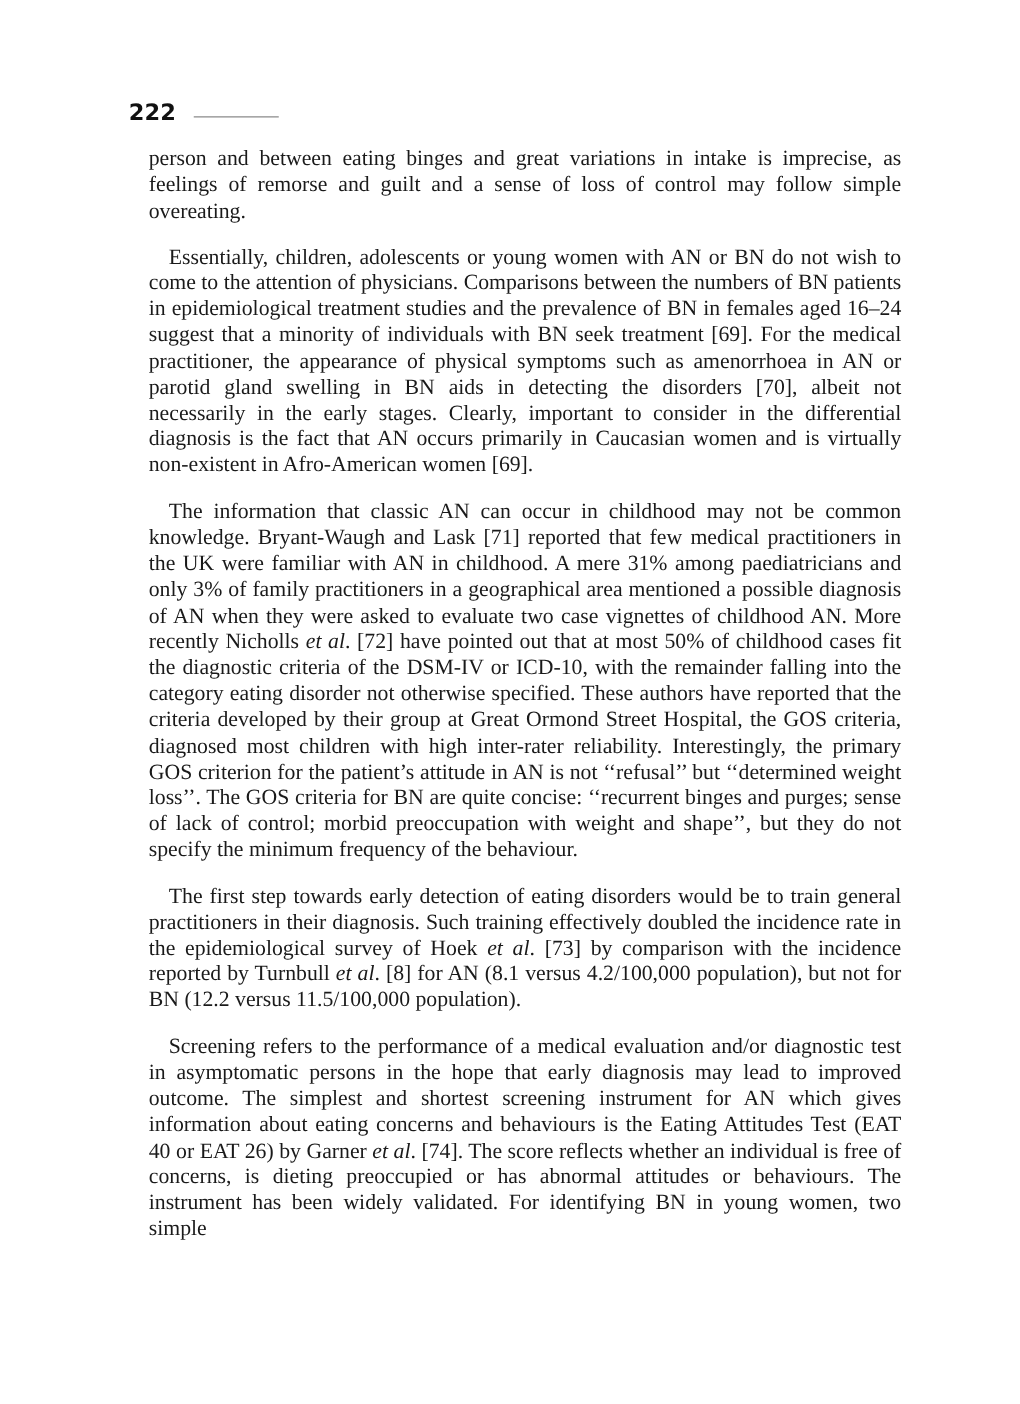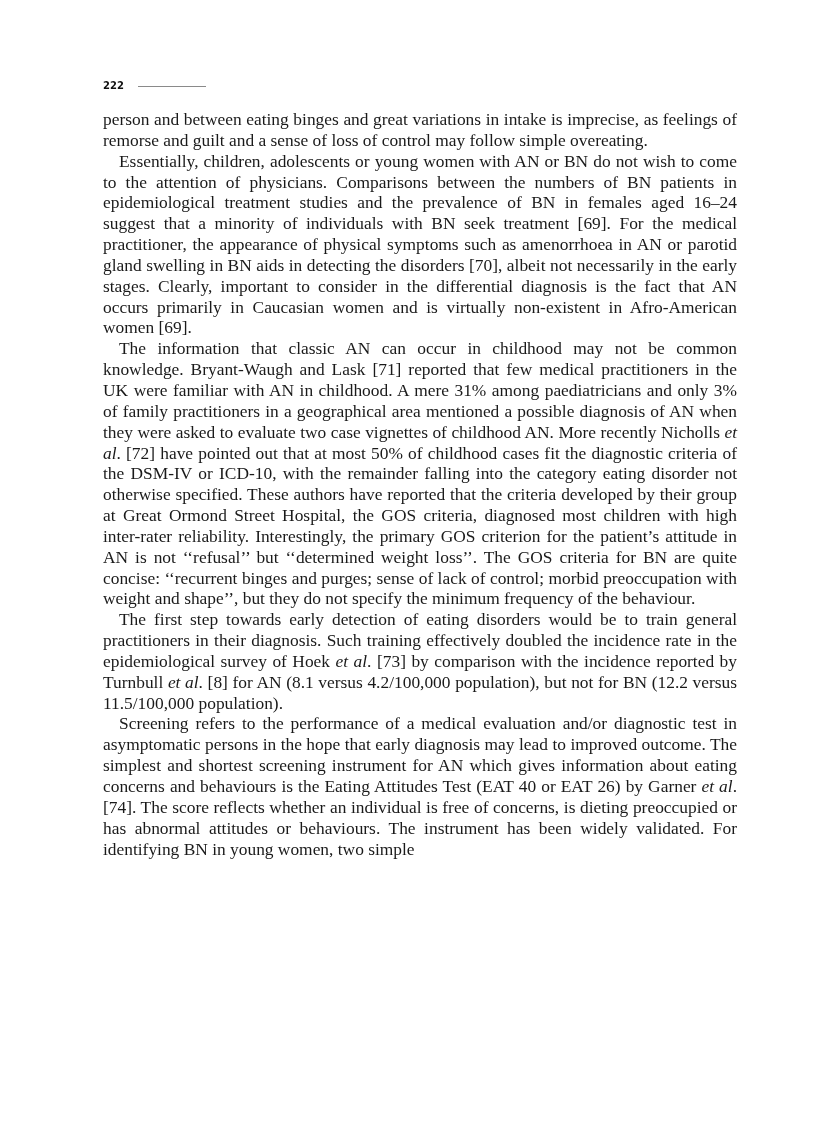--- a/index.html
+++ b/index.html
@@ -17,21 +17,21 @@
       position: absolute;
       left: 103px;
       top: 80px;
       width: 634px;
     }
     .running-head {
       display: flex;
       align-items: baseline;
       font-family: "DejaVu Sans", sans-serif;
       font-weight: bold;
-      font-size: 10px;
+      font-size: 18px;
       color: #111;
       height: 20px;
       letter-spacing: 0.1px;
     }
     .running-head .page-number {
       flex: 0 0 auto;
     }
     .running-head .rule {
       flex: 0 0 auto;
       width: 68px;
@@ -50,21 +50,21 @@
     .body-text {
       margin-top: 9px;
       font-family: "Liberation Serif", "DejaVu Serif", serif;
       font-size: 17.4px;
       line-height: 20.85px;
       color: #1a1a1a;
       text-align: justify;
       hyphens: manual;
     }
     .body-text p {
-      margin: 0;
+      margin: 16px;
       text-indent: 16px;
     }
     .body-text p.continued {
       text-indent: 0;
     }
     .body-text em {
       font-style: italic;
     }
   </style>
 </head>

